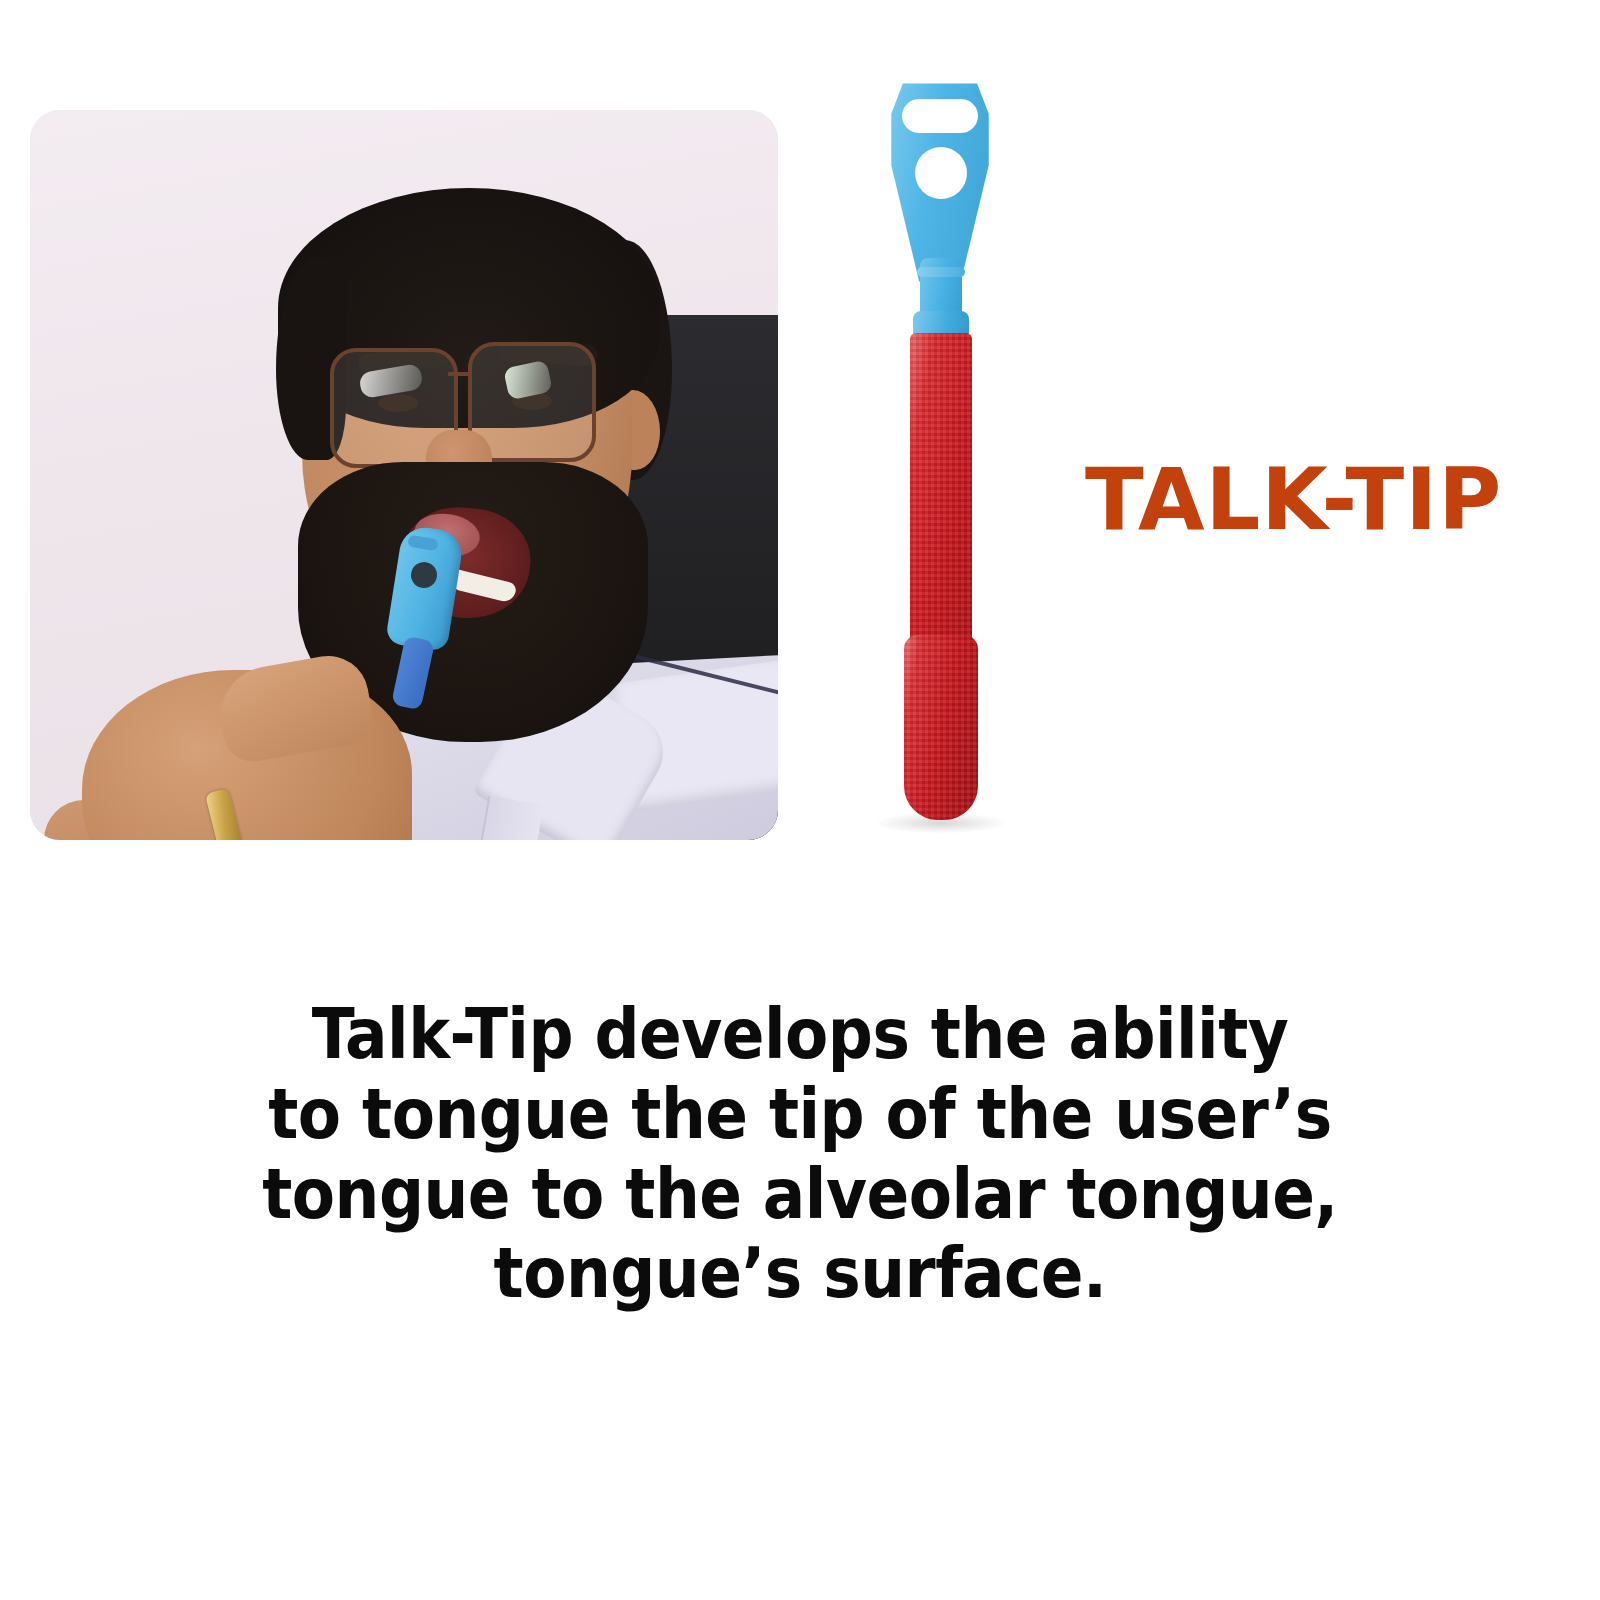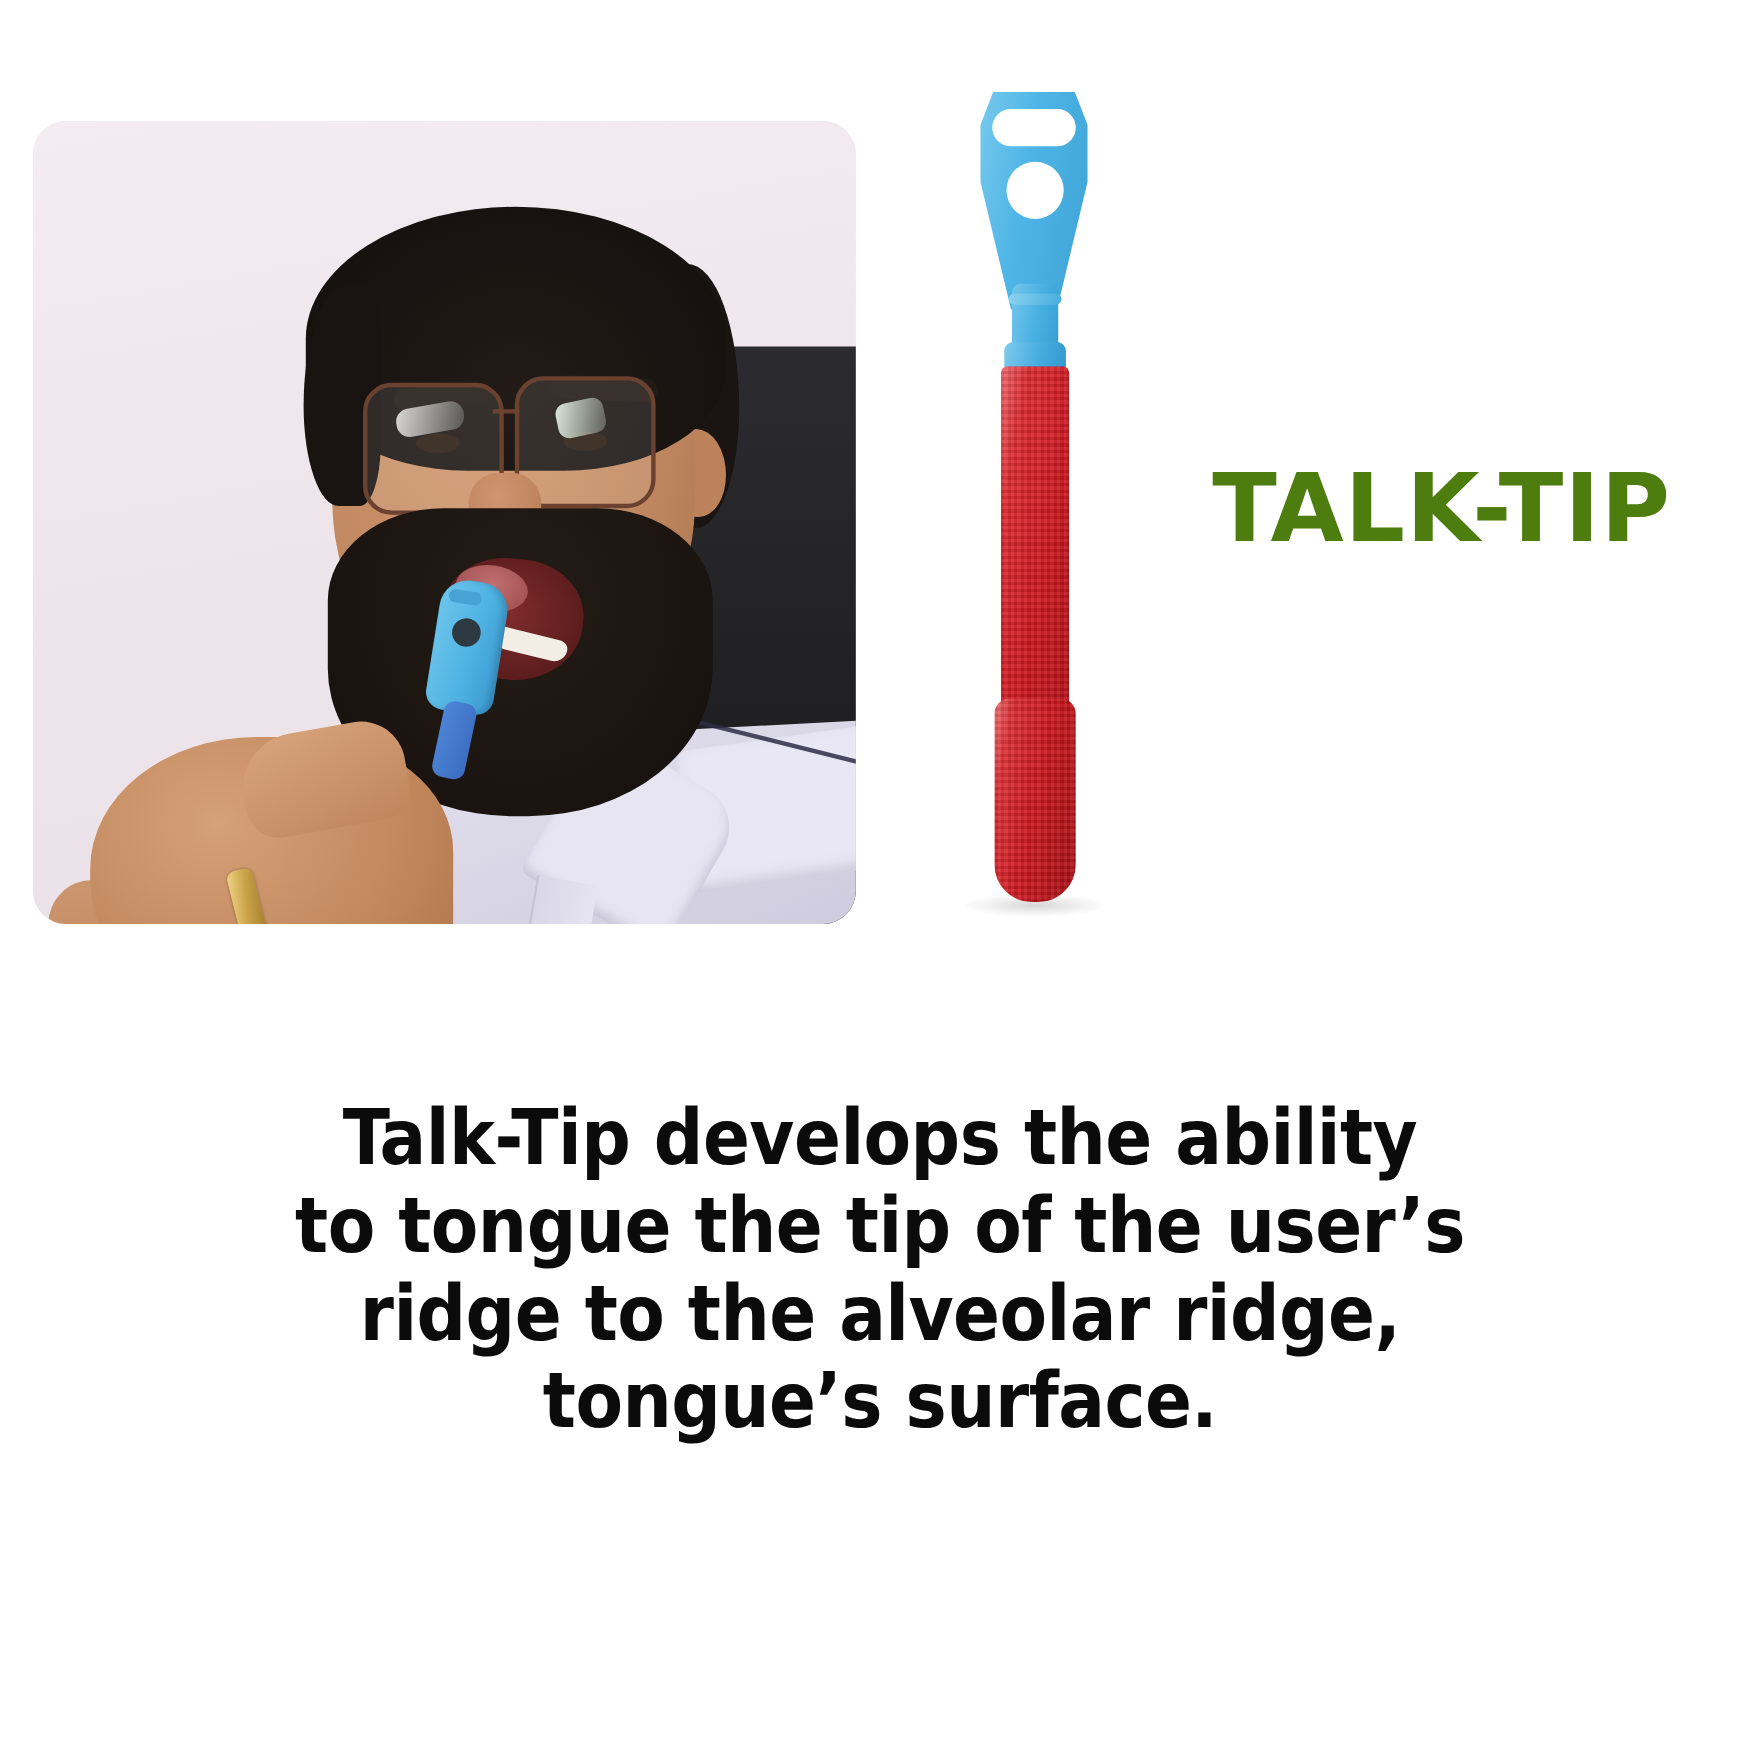--- a/index.html
+++ b/index.html
@@ -468,30 +468,29 @@
     width: 126px;
     height: 20px;
     background: radial-gradient(ellipse at 50% 50%, rgba(120,120,120,.30) 0%, rgba(160,160,160,.10) 55%, rgba(255,255,255,0) 78%);
     border-radius: 50%;
   }
 
   
   .brand {
     position: absolute;
     left: 1085px;
-    top: 420px;
+    top: 456px;
     width: 420px;
     font-size: 86px;
     font-weight: 700;
     letter-spacing: 1px;
-    color: #4d7c0f;
+    color: #c2410c;
     font-family: "DejaVu Sans", sans-serif;
     line-height: 1;
     white-space: nowrap;
-    margin-left: 17px;
   }
 
   
   .caption {
     position: absolute;
     left: 180px;
     top: 995px;
     width: 1240px;
     text-align: center;
     font-family: "DejaVu Sans Condensed", "Liberation Sans Narrow", "Liberation Sans", sans-serif;
@@ -564,15 +563,15 @@
   <div class="prod-ferrule"></div>
   <div class="prod-handle"></div>
   <div class="prod-grip"></div>
 </div>
 
 <div class="brand">TALK-TIP</div>
 
 <div class="caption">
   <span class="ln">Talk-Tip develops the ability</span>
   <span class="ln">to tongue the tip of the user’s</span>
-  <span class="ln">ridge to the alveolar ridge,</span>
+  <span class="ln">tongue to the alveolar tongue,</span>
   <span class="ln">tongue’s surface.</span>
 </div>
 
 </body></html>

